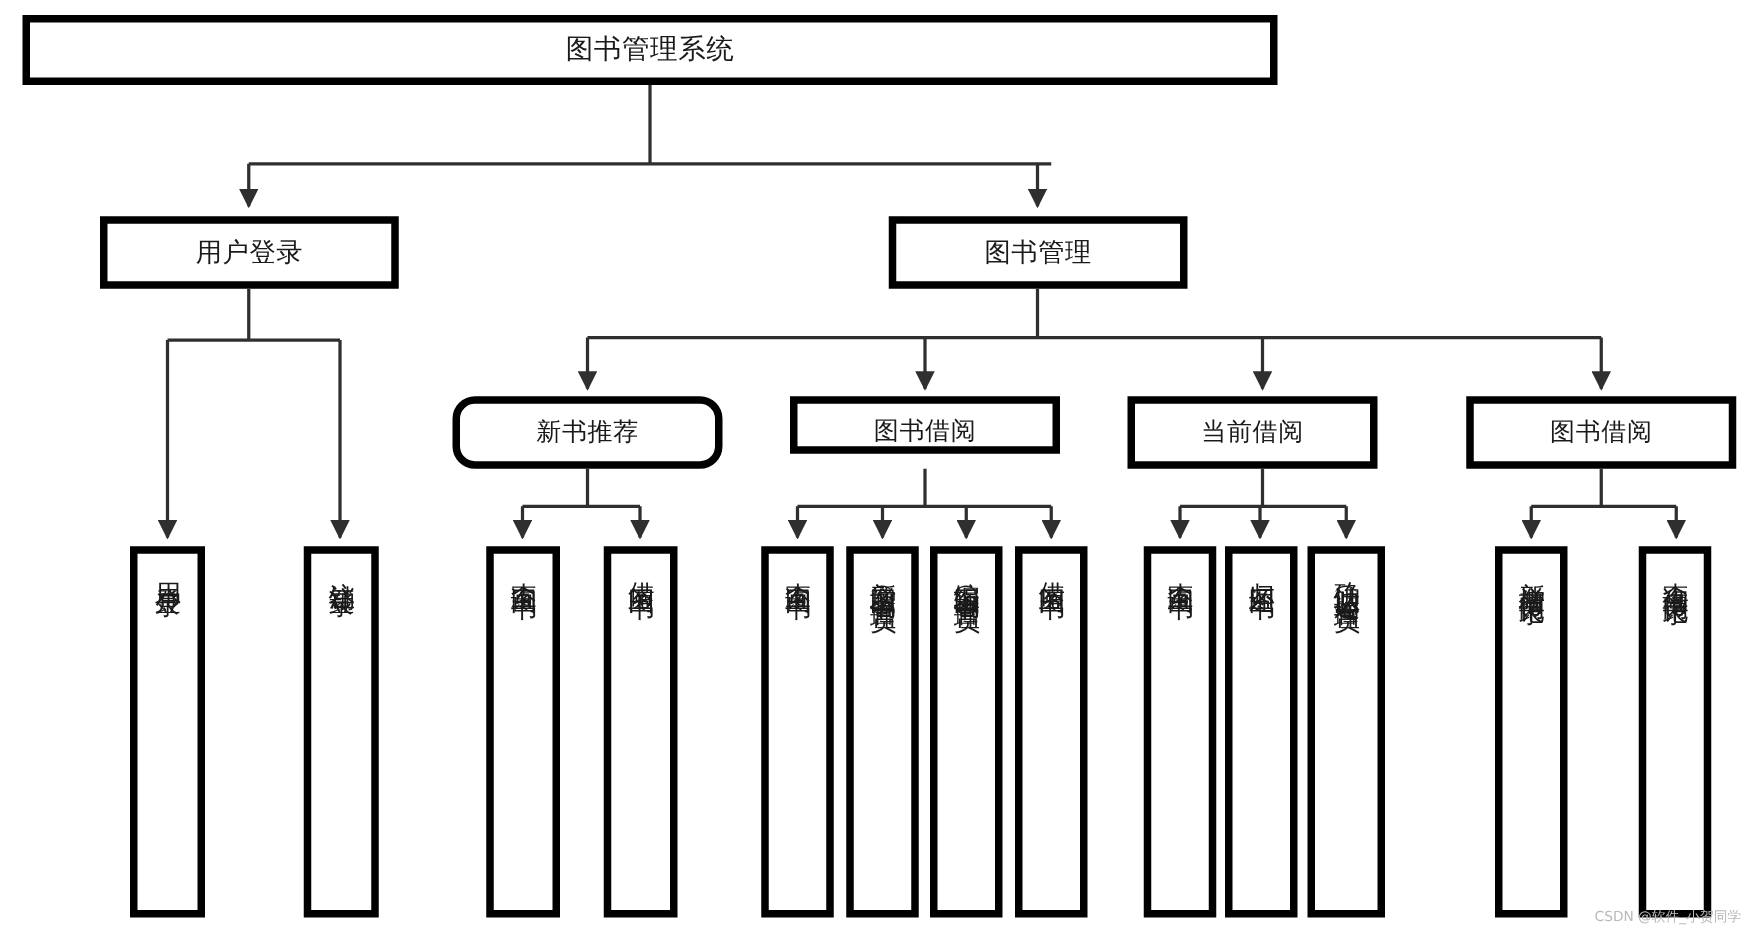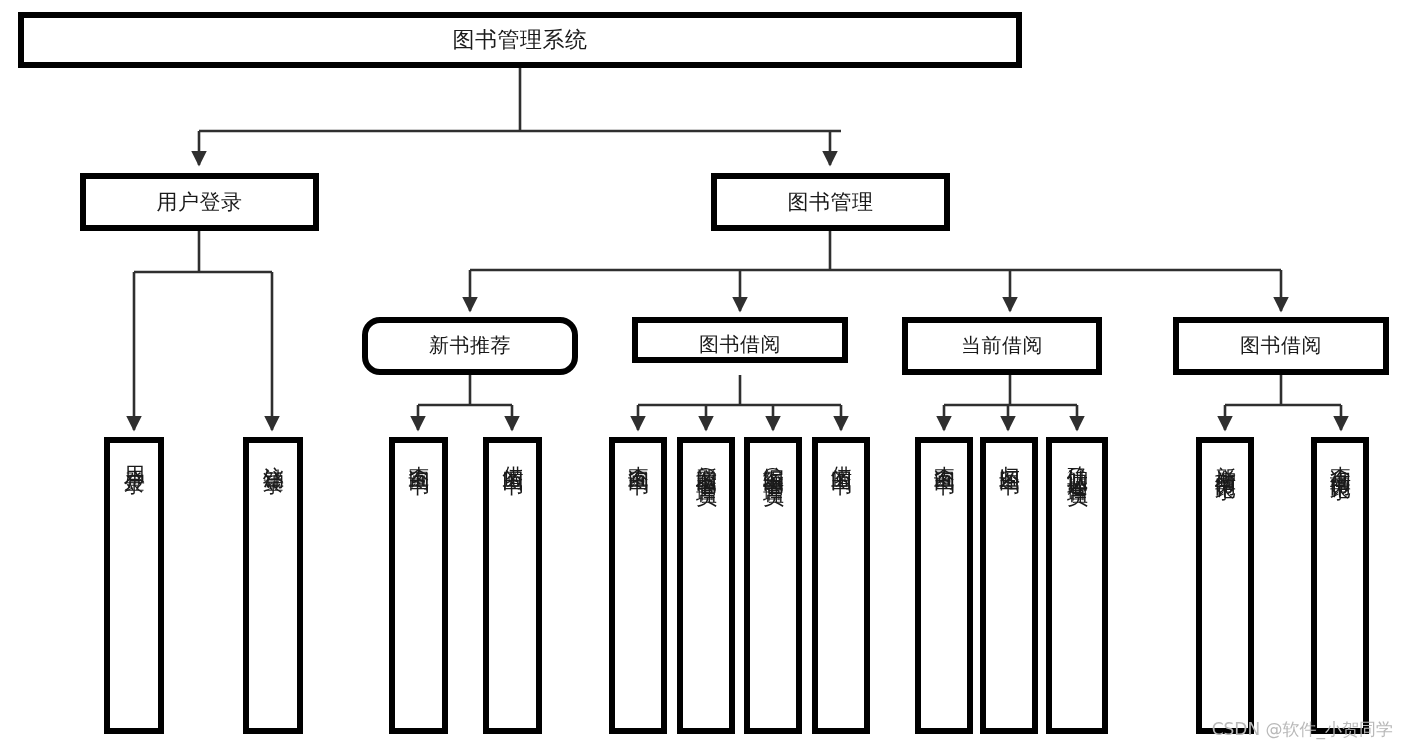--- a/index.html
+++ b/index.html
@@ -62,21 +62,21 @@
     text-orientation: upright;
     font-size: 21px;
     line-height: 1.0;
     letter-spacing: 3px;
     white-space: nowrap;
   }
   .watermark {
     position: absolute;
     right: 12px;
     bottom: 6px;
-    font-size: 17px;
+    font-size: 11px;
     color: #b9b9b9;
     z-index: 5;
     white-space: nowrap;
     font-family: "DejaVu Sans", "Liberation Sans", sans-serif;
   }
 </style>
 </head>
 <body>
 
 <div id="canvas">

